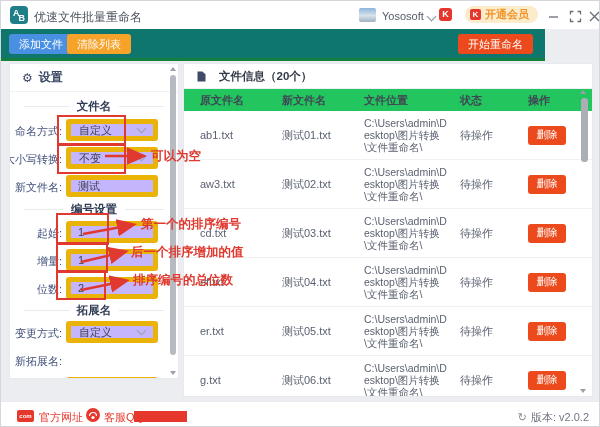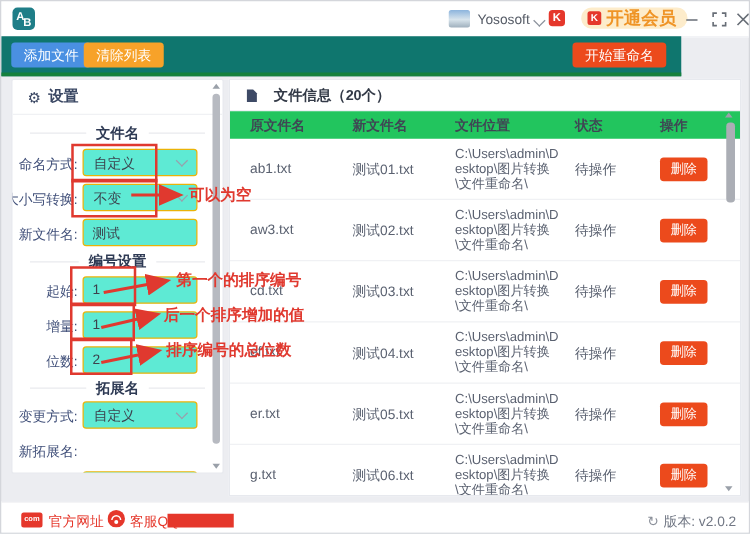--- a/index.html
+++ b/index.html
@@ -13,43 +13,43 @@
   .app-title{position:absolute;left:33px;top:8px;font-size:12px;color:#4d535e;}
   .avatar{position:absolute;left:358px;top:7px;width:17px;height:14px;border-radius:2px;
     background:linear-gradient(180deg,#8cb4dd 0%,#d8e4ec 55%,#9fb0bd 100%);}
   .username{position:absolute;left:381px;top:9px;font-size:11px;color:#555b66;}
   .user-caret{position:absolute;left:427px;top:12px;width:6px;height:6px;border-right:1.3px solid #8a909b;border-bottom:1.3px solid #8a909b;transform:rotate(45deg);}
   .vip-badge{position:absolute;left:438px;top:7px;width:13px;height:13px;background:#e5372b;border-radius:3px;
     color:#fff;font-size:9px;font-weight:bold;text-align:center;line-height:13px;}
   .upgrade-pill{position:absolute;left:464px;top:5px;height:17px;background:#fdeccb;border-radius:9px;
     display:flex;align-items:center;gap:4px;padding:0 9px 0 5px;cursor:pointer;}
   .pill-icon{width:11px;height:11px;background:#e5372b;border-radius:2px;color:#fff;font-size:8px;font-weight:bold;line-height:11px;text-align:center;}
-  .pill-text{font-size:14px;color:#ef9426;font-weight:bold;}
+  .pill-text{font-size:11px;color:#ef9426;font-weight:bold;}
   .win-btn{position:absolute;top:8px;width:13px;height:13px;cursor:pointer;}
   .wb-min{left:546px;} .wb-max{left:568px;} .wb-close{left:587px;}
   
   .toolbar{position:absolute;left:0;top:28px;width:544px;height:29px;background:#0f766e;border-bottom:3px solid #15803d;}
   .btn{position:absolute;top:5px;height:20px;border:none;border-radius:3px;color:#fff;font-size:11px;
     padding:0 10px;display:flex;align-items:center;cursor:pointer;font-family:inherit;}
   .btn-add{left:8px;background:#4a90e2;}
   .btn-clear{left:66px;background:#f7a229;}
   .btn-start{right:12px;background:#ec4a1c;}
   
   .sidebar-card{position:absolute;left:8px;top:62px;width:170px;height:316px;background:#fff;
     border:1px solid #e7e9ee;border-radius:2px;box-sizing:border-box;overflow:hidden;}
   .sb-header{height:27px;border-bottom:1px solid #f0f1f4;display:flex;align-items:center;gap:6px;
     padding:0 12px;color:#3a4763;font-size:12px;font-weight:bold;}
   .gear{font-size:12px;color:#3a4763;}
   .sec-title{display:flex;align-items:center;gap:8px;padding:0 14px;color:#2e3a54;font-size:11.5px;font-weight:bold;}
   .sec-title .line{flex:1;height:1px;background:#e9eaee;}
   .st-1{height:20px;margin-top:4px;} .st-2{height:18px;} .st-3{height:16px;}
   .f-row{position:relative;height:28px;}
   .f-label{position:absolute;right:116px;top:8px;font-size:11px;color:#41507a;white-space:nowrap;}
-  .ctl{position:absolute;left:56px;top:3px;width:92px;height:22px;border:1px solid #eab308;border-radius:3px;
-    box-sizing:border-box;background:#5eead4;}
+  .ctl{position:absolute;left:56px;top:3px;width:92px;height:22px;border:5px solid #eab308;border-radius:3px;
+    box-sizing:border-box;background:#c4b5fd;}
   .ctl-select{display:flex;align-items:center;justify-content:space-between;padding:0 8px;font-size:11px;color:#3c424d;cursor:pointer;}
   .chev{width:6px;height:6px;border-right:1.3px solid #98a0ac;border-bottom:1.3px solid #98a0ac;transform:rotate(45deg);margin-top:-3px;}
   .ctl-input{padding:0 7px;font-size:11px;color:#3c424d;outline:none;font-family:inherit;}
   .ctl-input::placeholder{color:#c3c8d2;}
   .sb-scroll{position:absolute;right:1px;top:2px;bottom:2px;width:8px;}
   .sb-thumb{position:absolute;left:1px;top:9px;width:6px;height:280px;background:#b7bac1;border-radius:3px;cursor:pointer;}
   .tri-up{position:absolute;left:1px;top:1px;width:0;height:0;border-left:3px solid transparent;border-right:3px solid transparent;border-bottom:4px solid #9aa0a9;}
   .tri-down{position:absolute;left:1px;bottom:1px;width:0;height:0;border-left:3px solid transparent;border-right:3px solid transparent;border-top:4px solid #9aa0a9;}
   
   .table-card{position:absolute;left:182px;top:62px;width:410px;height:334px;background:#fff;
@@ -89,20 +89,21 @@
 </head>
 <body>
 
 <div class="window">
 
   <div class="titlebar">
     <div class="app-icon">
       <span class="la">A</span>
       <span class="lb">B</span>
     </div>
+    <span class="app-title">优速文件批量重命名</span>
     <span class="avatar"></span>
     <span class="username">Yososoft</span>
     <span class="user-caret"></span>
     <span class="vip-badge">K</span>
     <div class="upgrade-pill">
       <span class="pill-icon">K</span>
       <span class="pill-text">开通会员</span>
     </div>
     <span class="win-btn wb-min">
       <svg width="13" height="13" viewBox="0 0 13 13">

